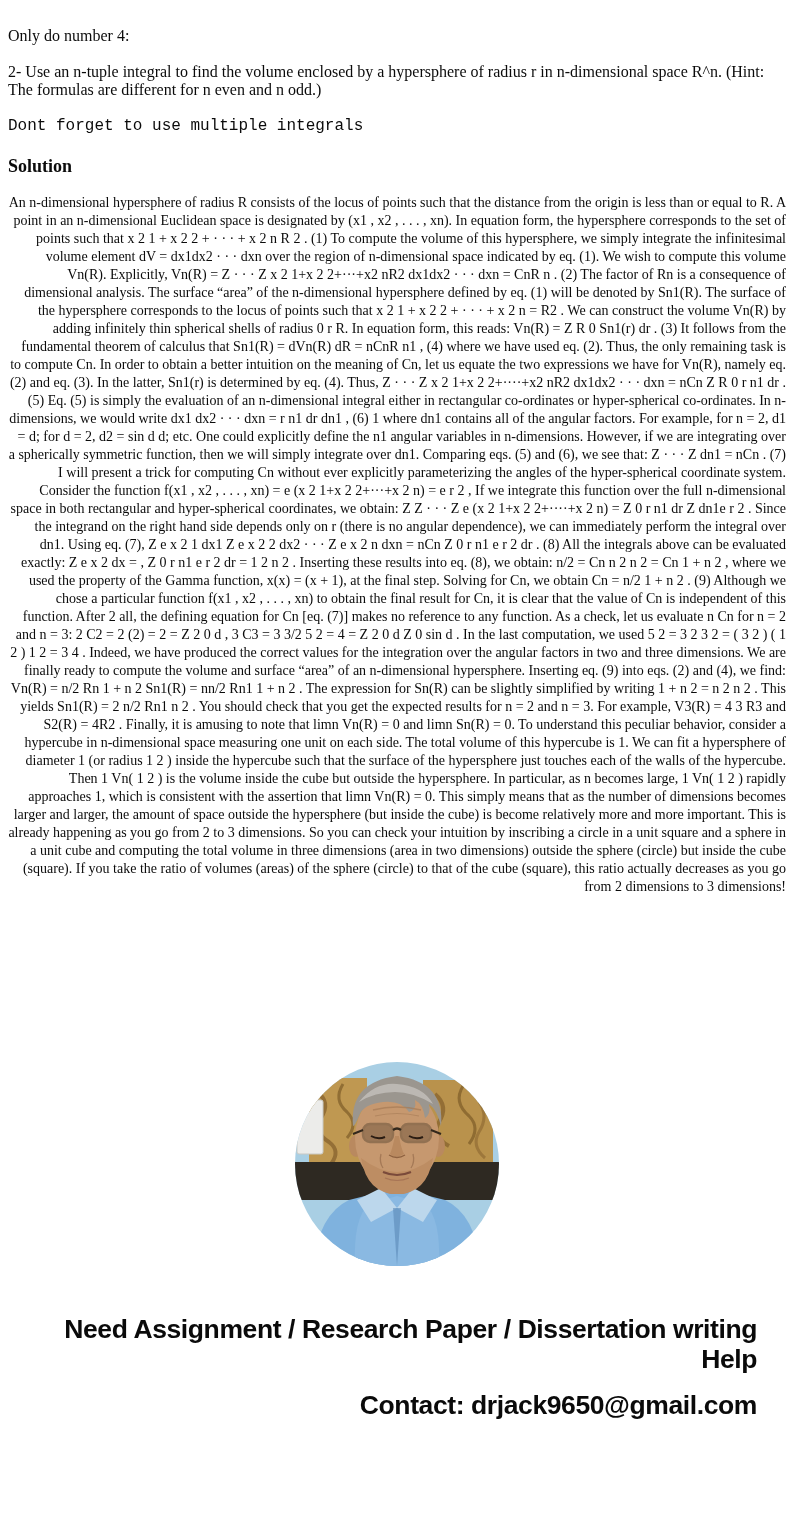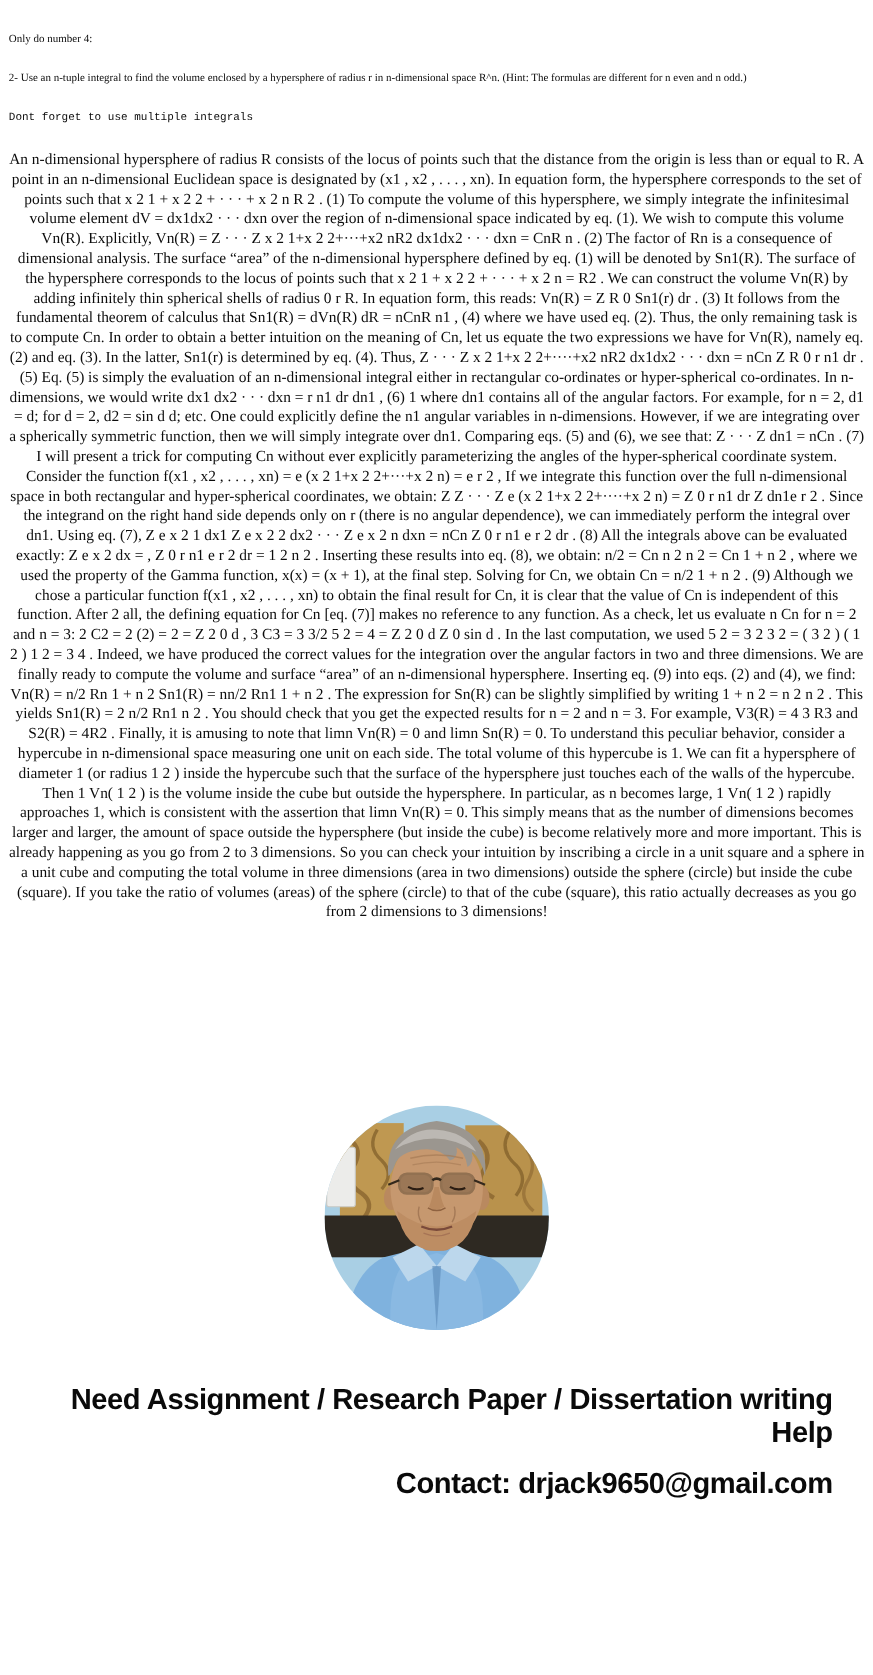--- a/index.html
+++ b/index.html
@@ -5,30 +5,30 @@
   html,body{margin:0;padding:0;background:#fff;}
   .page{
     position:relative;
     width:794px;height:1523px;
     background:var(--page-bg,#ffffff);
     overflow:hidden;
     font-family:"Liberation Serif","DejaVu Serif",serif;
     color:var(--ink,#0b0b0b);
   }
   .doc{padding:27px 8px 0 8px;}
-  .doc p{margin:0 0 18px 0;font-size:10px;line-height:18px;}
+  .doc p{margin:0 0 18px 0;font-size:16px;line-height:18px;}
   .doc p.note{margin-bottom:20px;font-family:Liberation Mono, monospace;}
   h2.solution-heading{
     font-size:18px;line-height:22px;font-weight:bold;
     margin:0 0 17px 0;
   }
   p.solution-body{
     font-size:14px;line-height:18px;
     margin:0;
-    text-align:center;
+    text-align:right;
   }
   .avatar-wrap{
     margin:166px auto 0 auto;
     width:204px;height:204px;
   }
   .avatar-wrap svg{display:block;width:204px;height:204px;}
   .banner{
     margin:48px auto 0 auto;
     max-width:720px;
     text-align:right;
@@ -42,20 +42,21 @@
 </style>
 </head>
 <body>
 
 <div class="page">
 
   <section class="doc">
     <p class="instruction">Only do number 4:</p>
     <p class="question">2- Use an n-tuple integral to find the volume enclosed by a hypersphere of radius r in n-dimensional space R^n. (Hint: The formulas are different for n even and n odd.)</p>
     <p class="note">Dont forget to use multiple integrals</p>
+    <h2 class="solution-heading">Solution</h2>
     <p class="solution-body">An n-dimensional hypersphere of radius R consists of the locus of points such that the distance from the origin is less than or equal to R. A point in an n-dimensional Euclidean space is designated by (x1 , x2 , . . . , xn). In equation form, the hypersphere corresponds to the set of points such that x 2 1 + x 2 2 + · · · + x 2 n R 2 . (1) To compute the volume of this hypersphere, we simply integrate the infinitesimal volume element dV = dx1dx2 · · · dxn over the region of n-dimensional space indicated by eq. (1). We wish to compute this volume Vn(R). Explicitly, Vn(R) = Z · · · Z x 2 1+x 2 2+···+x2 nR2 dx1dx2 · · · dxn = CnR n . (2) The factor of Rn is a consequence of dimensional analysis. The surface “area” of the n-dimensional hypersphere defined by eq. (1) will be denoted by Sn1(R). The surface of the hypersphere corresponds to the locus of points such that x 2 1 + x 2 2 + · · · + x 2 n = R2 . We can construct the volume Vn(R) by adding infinitely thin spherical shells of radius 0 r R. In equation form, this reads: Vn(R) = Z R 0 Sn1(r) dr . (3) It follows from the fundamental theorem of calculus that Sn1(R) = dVn(R) dR = nCnR n1 , (4) where we have used eq. (2). Thus, the only remaining task is to compute Cn. In order to obtain a better intuition on the meaning of Cn, let us equate the two expressions we have for Vn(R), namely eq. (2) and eq. (3). In the latter, Sn1(r) is determined by eq. (4). Thus, Z · · · Z x 2 1+x 2 2+····+x2 nR2 dx1dx2 · · · dxn = nCn Z R 0 r n1 dr . (5) Eq. (5) is simply the evaluation of an n-dimensional integral either in rectangular co-ordinates or hyper-spherical co-ordinates. In n-dimensions, we would write dx1 dx2 · · · dxn = r n1 dr dn1 , (6) 1 where dn1 contains all of the angular factors. For example, for n = 2, d1 = d; for d = 2, d2 = sin d d; etc. One could explicitly define the n1 angular variables in n-dimensions. However, if we are integrating over a spherically symmetric function, then we will simply integrate over dn1. Comparing eqs. (5) and (6), we see that: Z · · · Z dn1 = nCn . (7) I will present a trick for computing Cn without ever explicitly parameterizing the angles of the hyper-spherical coordinate system. Consider the function f(x1 , x2 , . . . , xn) = e (x 2 1+x 2 2+···+x 2 n) = e r 2 , If we integrate this function over the full n-dimensional space in both rectangular and hyper-spherical coordinates, we obtain: Z Z · · · Z e (x 2 1+x 2 2+····+x 2 n) = Z 0 r n1 dr Z dn1e r 2 . Since the integrand on the right hand side depends only on r (there is no angular dependence), we can immediately perform the integral over dn1. Using eq. (7), Z e x 2 1 dx1 Z e x 2 2 dx2 · · · Z e x 2 n dxn = nCn Z 0 r n1 e r 2 dr . (8) All the integrals above can be evaluated exactly: Z e x 2 dx = , Z 0 r n1 e r 2 dr = 1 2 n 2 . Inserting these results into eq. (8), we obtain: n/2 = Cn n 2 n 2 = Cn 1 + n 2 , where we used the property of the Gamma function, x(x) = (x + 1), at the final step. Solving for Cn, we obtain Cn = n/2 1 + n 2 . (9) Although we chose a particular function f(x1 , x2 , . . . , xn) to obtain the final result for Cn, it is clear that the value of Cn is independent of this function. After 2 all, the defining equation for Cn [eq. (7)] makes no reference to any function. As a check, let us evaluate n Cn for n = 2 and n = 3: 2 C2 = 2 (2) = 2 = Z 2 0 d , 3 C3 = 3 3/2 5 2 = 4 = Z 2 0 d Z 0 sin d . In the last computation, we used 5 2 = 3 2 3 2 = ( 3 2 ) ( 1 2 ) 1 2 = 3 4 . Indeed, we have produced the correct values for the integration over the angular factors in two and three dimensions. We are finally ready to compute the volume and surface “area” of an n-dimensional hypersphere. Inserting eq. (9) into eqs. (2) and (4), we find: Vn(R) = n/2 Rn 1 + n 2 Sn1(R) = nn/2 Rn1 1 + n 2 . The expression for Sn(R) can be slightly simplified by writing 1 + n 2 = n 2 n 2 . This yields Sn1(R) = 2 n/2 Rn1 n 2 . You should check that you get the expected results for n = 2 and n = 3. For example, V3(R) = 4 3 R3 and S2(R) = 4R2 . Finally, it is amusing to note that limn Vn(R) = 0 and limn Sn(R) = 0. To understand this peculiar behavior, consider a hypercube in n-dimensional space measuring one unit on each side. The total volume of this hypercube is 1. We can fit a hypersphere of diameter 1 (or radius 1 2 ) inside the hypercube such that the surface of the hypersphere just touches each of the walls of the hypercube. Then 1 Vn( 1 2 ) is the volume inside the cube but outside the hypersphere. In particular, as n becomes large, 1 Vn( 1 2 ) rapidly approaches 1, which is consistent with the assertion that limn Vn(R) = 0. This simply means that as the number of dimensions becomes larger and larger, the amount of space outside the hypersphere (but inside the cube) is become relatively more and more important. This is already happening as you go from 2 to 3 dimensions. So you can check your intuition by inscribing a circle in a unit square and a sphere in a unit cube and computing the total volume in three dimensions (area in two dimensions) outside the sphere (circle) but inside the cube (square). If you take the ratio of volumes (areas) of the sphere (circle) to that of the cube (square), this ratio actually decreases as you go from 2 dimensions to 3 dimensions!</p>
   </section>
 
   <div class="avatar-wrap">
     <svg viewBox="0 0 204 204" aria-hidden="true">
       <defs>
         <clipPath id="avClip">
             <circle cx="102" cy="102" r="102"></circle>
           </clipPath>
       </defs>

